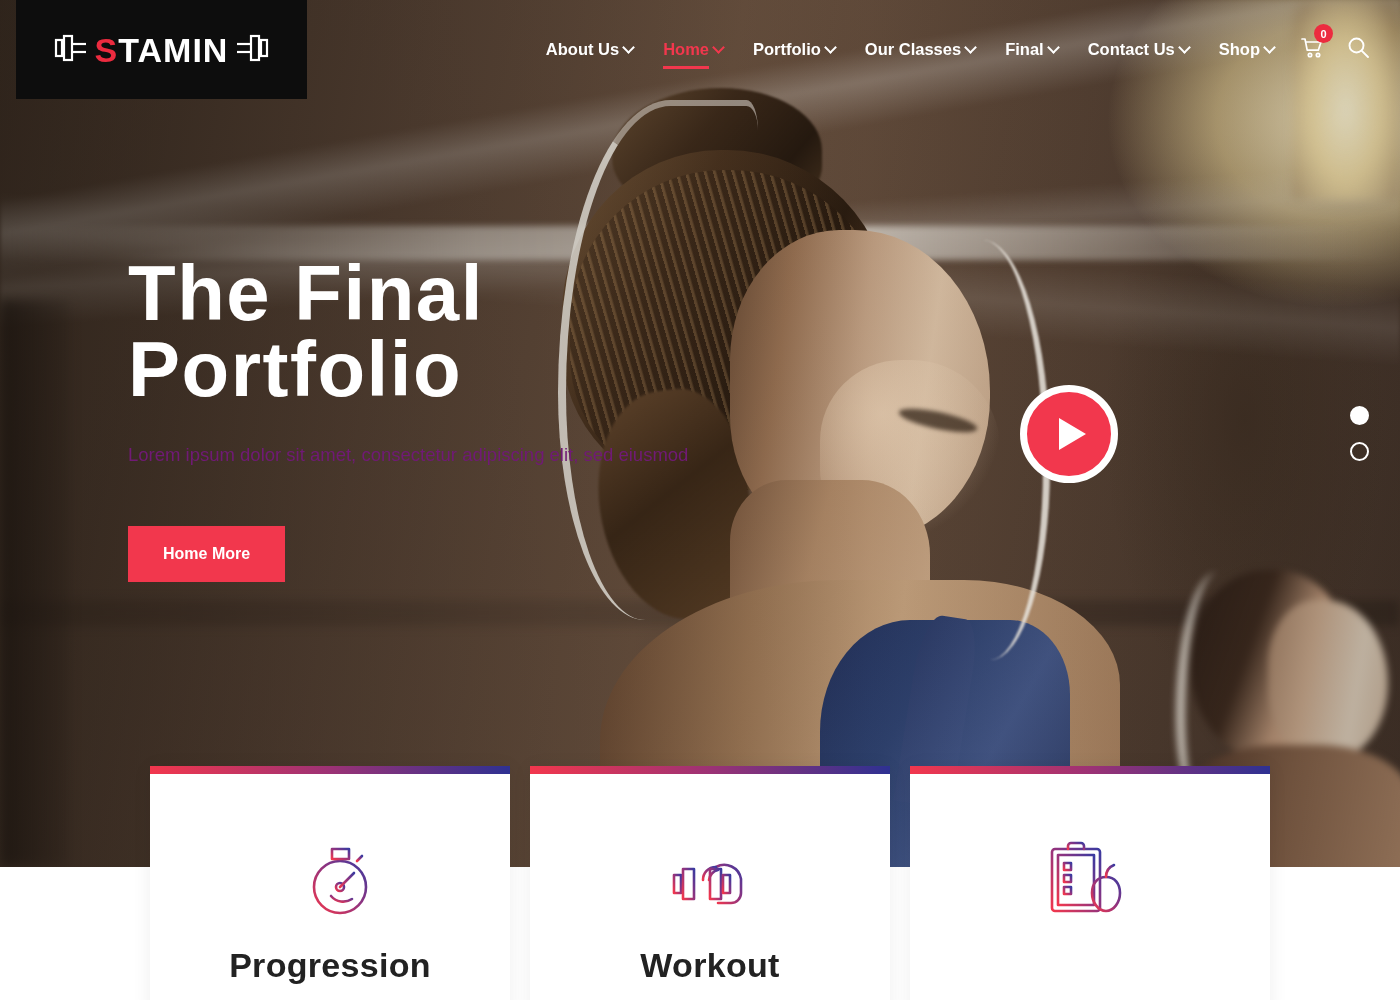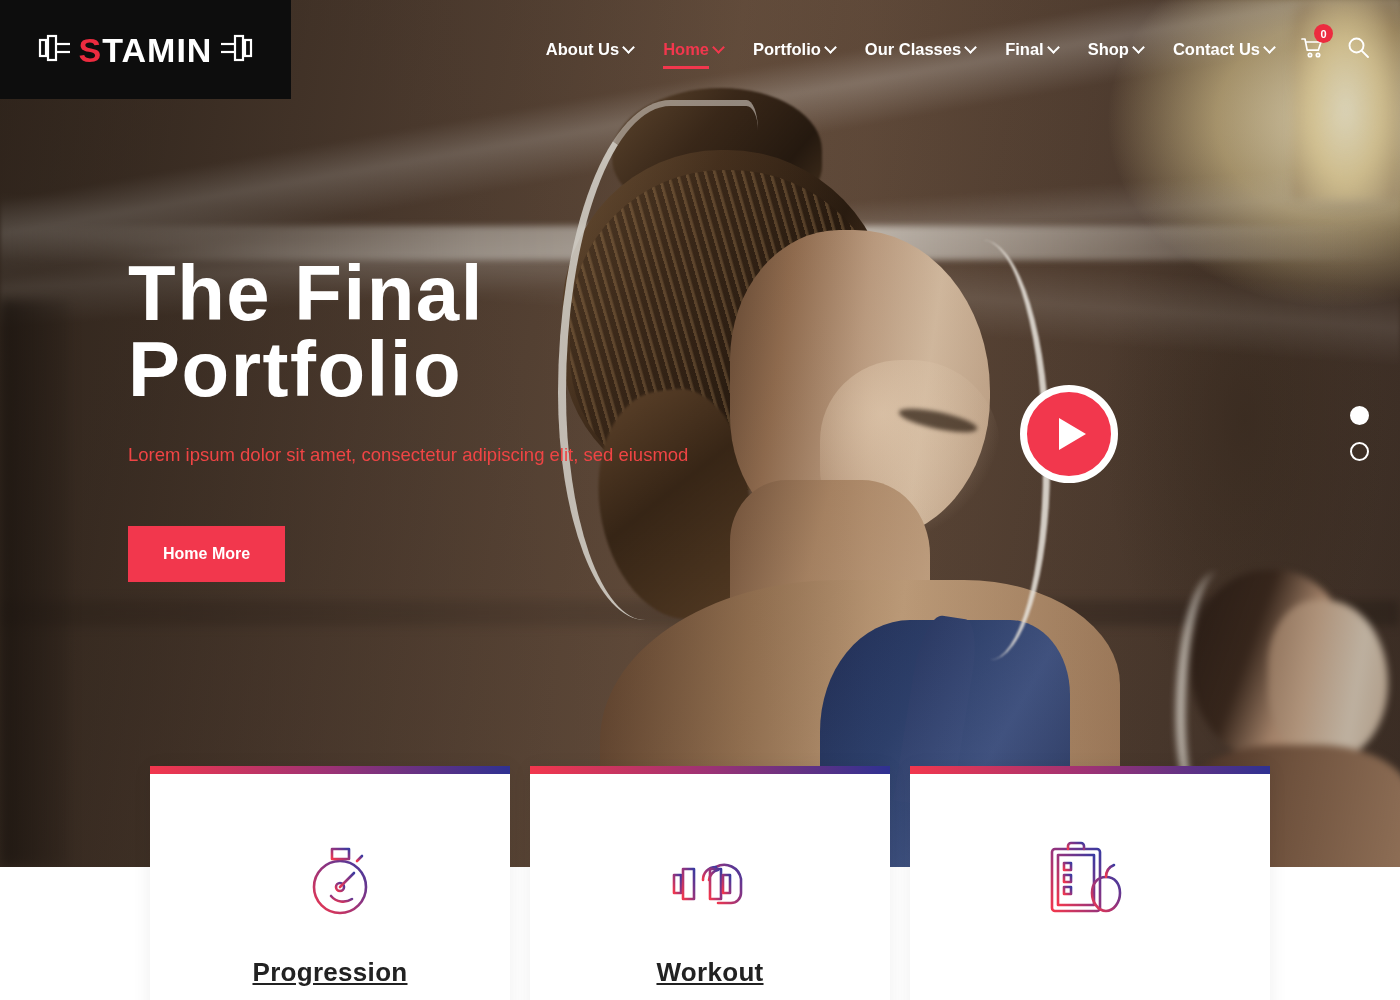--- a/index.html
+++ b/index.html
@@ -158,21 +158,21 @@
     transform:rotate(9deg);
   }
   .hero-tint {
     position:absolute; inset:0;
     background:linear-gradient(90deg, rgba(30,22,16,.42) 0%, rgba(30,22,16,.22) 36%, rgba(30,22,16,.06) 62%, rgba(30,22,16,.18) 100%);
   }
 
   
   .header { position:absolute; top:0; left:0; width:1400px; height:100px; z-index:30; }
   .logo-block {
-    position:absolute; left:0; top:0; width:291px; height:99px;
+    position:absolute; left:16px; top:0; width:291px; height:99px;
     background:#0d0d0d; display:flex; align-items:center; justify-content:center;
   }
   .logo-wrap { display:flex; align-items:center; gap:8px; }
   .logo-text {
     font-size:34px; font-weight:bold; letter-spacing:1px; color:#ffffff; line-height:1;
   }
   .logo-text .accent { color:#ec2b3f; }
 
   .nav {
     position:absolute; right:16px; top:0; height:99px;
@@ -203,21 +203,21 @@
     display:flex; align-items:center; justify-content:center;
   }
   .search-wrap { padding:0 14px 0 10px; height:99px; display:flex; align-items:center; cursor:pointer; }
 
   
   .hero-content { position:absolute; left:128px; top:255px; width:700px; z-index:20; }
   .hero-title {
     color:#ffffff; font-size:78px; line-height:.98; font-weight:bold; letter-spacing:1.5px;
   }
   .hero-sub {
-    margin-top:30px; color:#ef4444; font-size:18.5px; line-height:1.85; max-width:570px;
+    margin-top:30px; color:#701a75; font-size:18.5px; line-height:1.85; max-width:570px;
   }
   .learn-btn {
     margin-top:54px; display:inline-block; background:#f2374d; color:#ffffff;
     font-size:16px; font-weight:bold; padding:19px 35px; border:none; cursor:pointer;
   }
 
   .play-btn {
     position:absolute; left:1020px; top:385px; width:98px; height:98px;
     border-radius:50%; background:#f2374d; border:7px solid #ffffff;
     display:flex; align-items:center; justify-content:center; cursor:pointer; z-index:20;
@@ -235,21 +235,21 @@
 
   
   .cards { position:absolute; left:150px; top:766px; width:1120px; display:flex; gap:20px; z-index:25; }
   .card {
     width:360px; background:#ffffff; text-align:center;
     box-shadow:0 2px 18px rgba(0,0,0,.07);
   }
   .card-bar { height:8px; background:linear-gradient(90deg,#f2374d 0%, #9c3275 50%, #2e3192 100%); }
   .card-body { padding:62px 20px 30px; }
   .card-icon { height:90px; display:flex; align-items:center; justify-content:center; }
-  .card-title { margin-top:31px; font-size:26px; font-weight:bold; color:#222222; letter-spacing:.3px;text-decoration:underline; }
+  .card-title { margin-top:20px; font-size:34px; font-weight:bold; color:#222222; letter-spacing:.3px; }
 </style>
 </head>
 <body>
 
 <div class="hero">
   <div class="hero-photo">
     <div class="bg-base"></div>
     <div class="bg-beams"></div>
     <div class="bg-rafter"></div>
     <div class="bg-rafter2"></div>
@@ -328,26 +328,26 @@
       <span>Our Classes</span>
       <span class="chev"></span>
     </div>
 
     <div class="nav-item">
       <span>Final</span>
       <span class="chev"></span>
     </div>
 
     <div class="nav-item">
+      <span>Contact Us</span>
+      <span class="chev"></span>
+    </div>
+
+    <div class="nav-item">
       <span>Shop</span>
-      <span class="chev"></span>
-    </div>
-
-    <div class="nav-item">
-      <span>Contact Us</span>
       <span class="chev"></span>
     </div>
 
     <div class="cart-wrap">
       <span>
         <svg width="24" height="22" viewBox="0 0 24 22" fill="none" stroke="#ffffff" stroke-width="1.7" stroke-linecap="round" stroke-linejoin="round">
           <path d="M1 2h3l2.2 11.2h11.1L20 5H5.2"></path>
           <circle cx="9" cy="18" r="1.7"></circle>
           <circle cx="17" cy="18" r="1.7"></circle>
         </svg>

